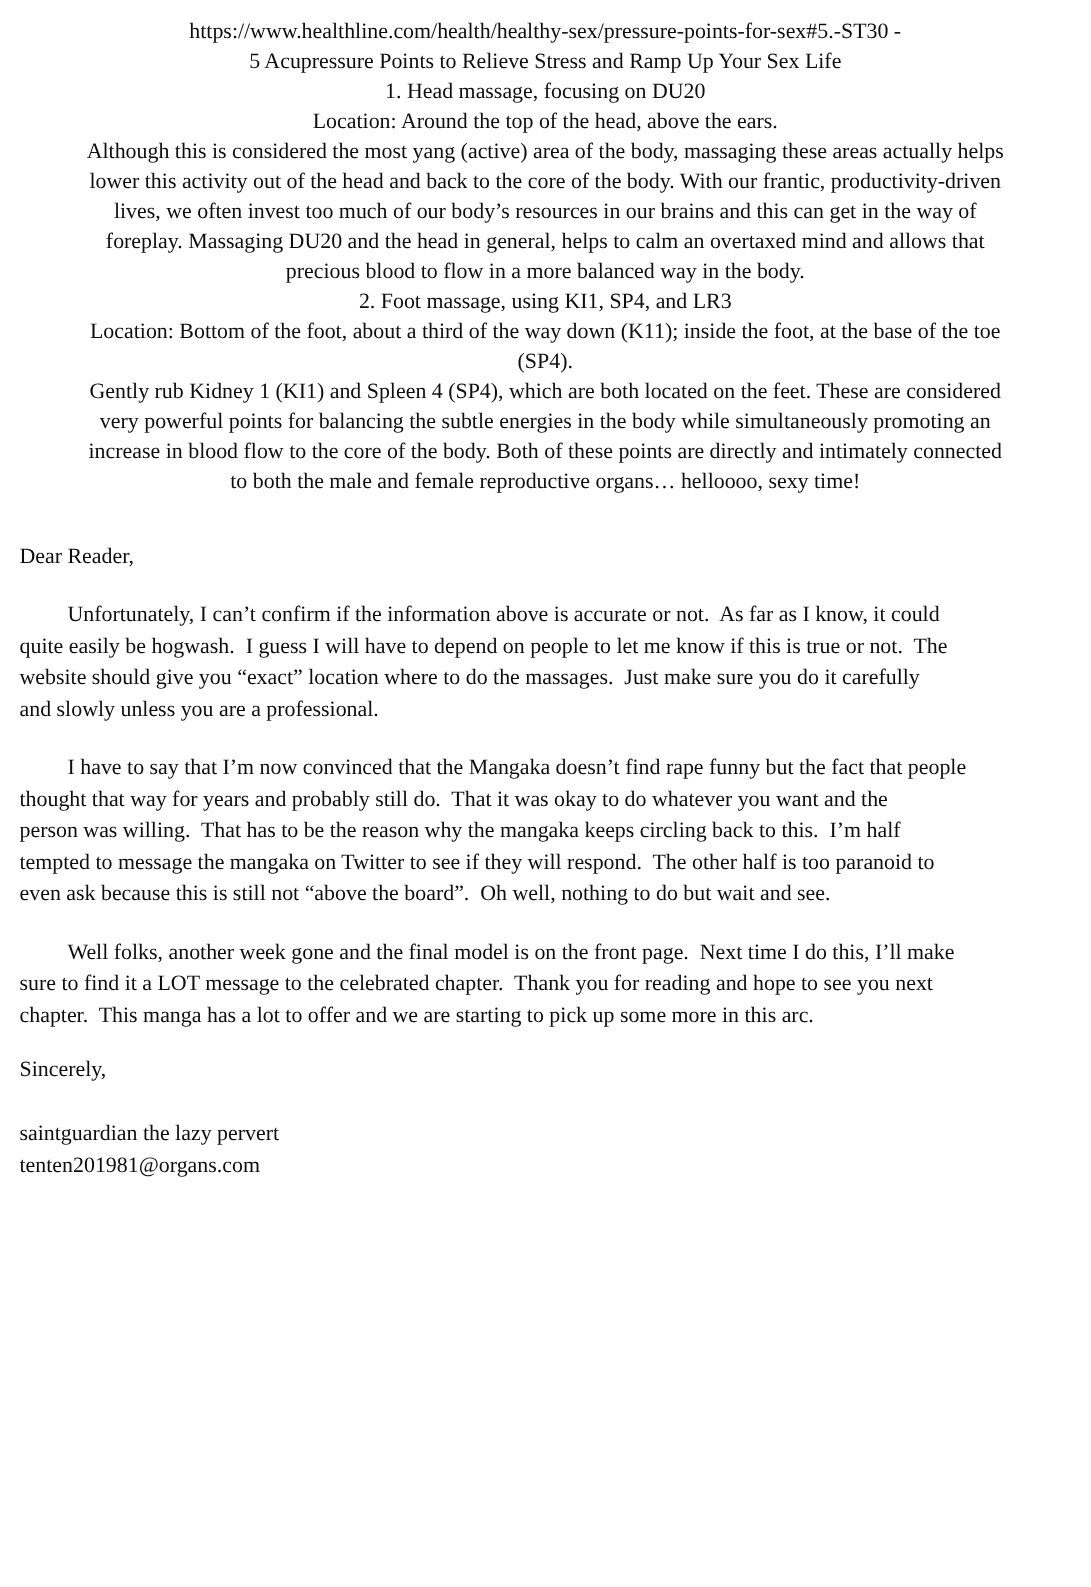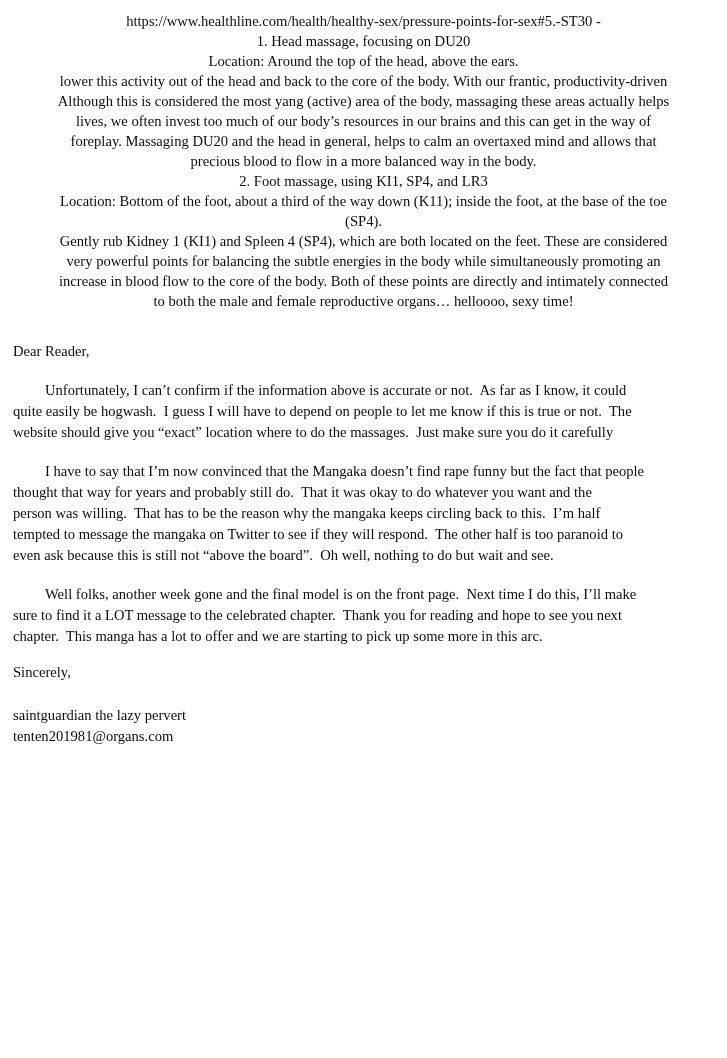--- a/index.html
+++ b/index.html
@@ -54,44 +54,46 @@
     line-height: 21px;
   }
 </style>
 </head>
 <body>
 
 <div class="page">
 
   <div class="header-block">
     <div class="line">https://www.healthline.com/health/healthy-sex/pressure-points-for-sex#5.-ST30 -</div>
+    <div class="line">5 Acupressure Points to Relieve Stress and Ramp Up Your Sex Life</div>
     <div class="line">1. Head massage, focusing on DU20</div>
     <div class="line">Location: Around the top of the head, above the ears.</div>
+    <div class="line">Although this is considered the most yang (active) area of the body, massaging these areas actually helps</div>
     <div class="line">lower this activity out of the head and back to the core of the body. With our frantic, productivity-driven</div>
-    <div class="line">Although this is considered the most yang (active) area of the body, massaging these areas actually helps</div>
     <div class="line">lives, we often invest too much of our body’s resources in our brains and this can get in the way of</div>
     <div class="line">foreplay. Massaging DU20 and the head in general, helps to calm an overtaxed mind and allows that</div>
     <div class="line">precious blood to flow in a more balanced way in the body.</div>
     <div class="line">2. Foot massage, using KI1, SP4, and LR3</div>
     <div class="line">Location: Bottom of the foot, about a third of the way down (K11); inside the foot, at the base of the toe</div>
     <div class="line">(SP4).</div>
     <div class="line">Gently rub Kidney 1 (KI1) and Spleen 4 (SP4), which are both located on the feet. These are considered</div>
     <div class="line">very powerful points for balancing the subtle energies in the body while simultaneously promoting an</div>
     <div class="line">increase in blood flow to the core of the body. Both of these points are directly and intimately connected</div>
     <div class="line">to both the male and female reproductive organs… helloooo, sexy time!</div>
   </div>
 
   <div class="letter">
 
     <div class="sal-line line">Dear Reader,</div>
 
     <div class="para">
       <div class="line first">Unfortunately, I can’t confirm if the information above is accurate or not.  As far as I know, it could</div>
       <div class="line">quite easily be hogwash.  I guess I will have to depend on people to let me know if this is true or not.  The</div>
       <div class="line">website should give you “exact” location where to do the massages.  Just make sure you do it carefully</div>
+      <div class="line">and slowly unless you are a professional.</div>
     </div>
 
     <div class="para">
       <div class="line first">I have to say that I’m now convinced that the Mangaka doesn’t find rape funny but the fact that people</div>
       <div class="line">thought that way for years and probably still do.  That it was okay to do whatever you want and the</div>
       <div class="line">person was willing.  That has to be the reason why the mangaka keeps circling back to this.  I’m half</div>
       <div class="line">tempted to message the mangaka on Twitter to see if they will respond.  The other half is too paranoid to</div>
       <div class="line">even ask because this is still not “above the board”.  Oh well, nothing to do but wait and see.</div>
     </div>
 

